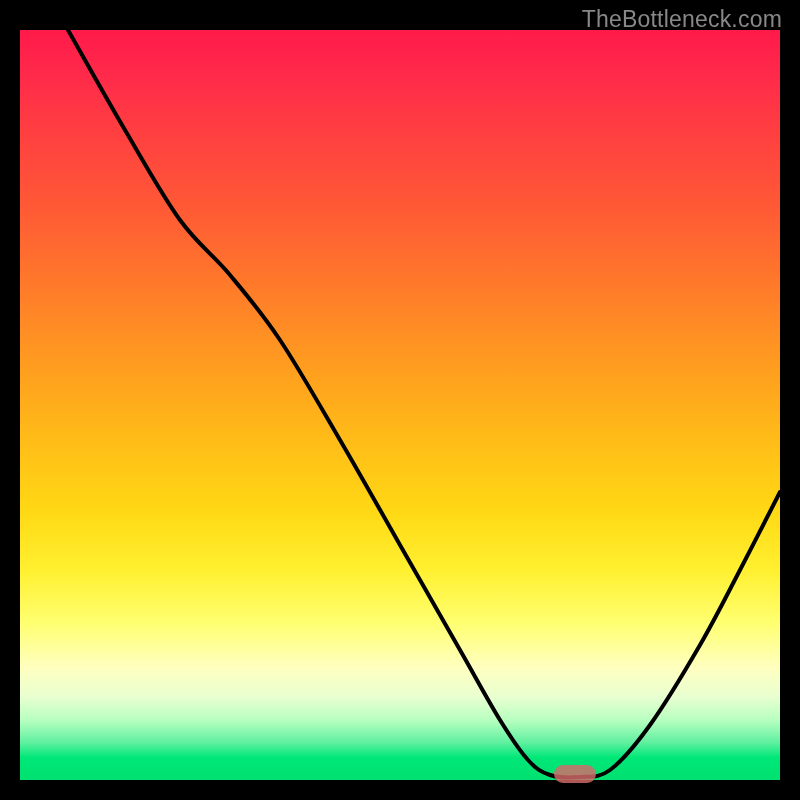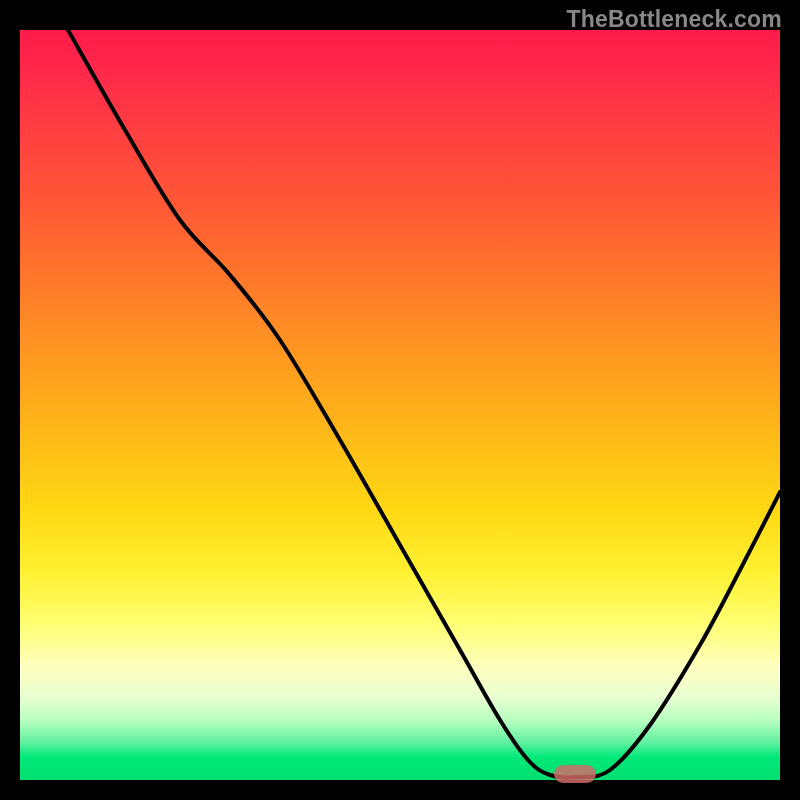--- a/index.html
+++ b/index.html
@@ -34,21 +34,21 @@
     #00e878 97%,
     #00e070 100%
   );
 }
 .watermark {
   position: absolute;
   top: 6px;
   right: 18px;
   color: #888;
   font-size: 23px;
-  font-weight: 700;
+  font-weight: 400;
   letter-spacing: 0.2px;
 }
 svg.curve {
   position: absolute;
   left: 20px;
   top: 30px;
   width: 760px;
   height: 750px;
 }
 .marker {

